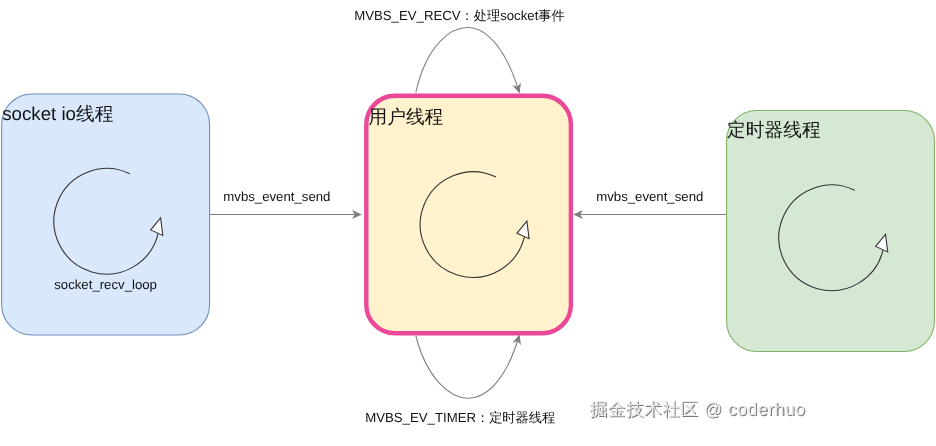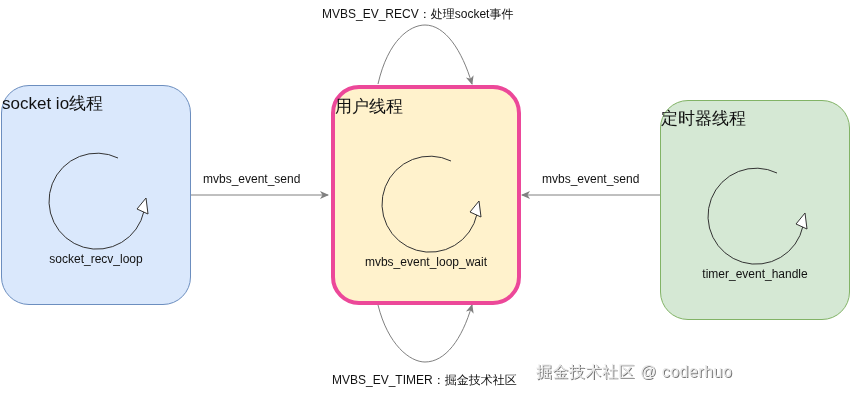--- a/index.html
+++ b/index.html
@@ -43,30 +43,28 @@
   </svg>
   <div class="box-sub">socket_recv_loop</div>
 </div>
 
 <div class="box" style="left:331px; top:85px; width:190px; height:220px; background:#fff2cc; border:4px solid #ec4899;">
   <div class="box-title">用户线程</div>
   <svg class="loop" width="190" height="220" viewBox="0 0 190 220">
     <path d="M116,72 A48,48 0 1 0 142,125" fill="none" stroke="#333" stroke-width="1"></path>
     <path d="M135,123 L144,112 L146,128 Z" fill="#fff" stroke="#333" stroke-width="1"></path>
   </svg>
-  <div class="box-sub">mvbs_event_loop_wait</div>
 </div>
 
 <div class="box" style="left:660px; top:85px; width:190px; height:220px; background:#d5e8d4; border:1px solid #82b366;margin-top:15px;">
   <div class="box-title">定时器线程</div>
   <svg class="loop" width="190" height="220" viewBox="0 0 190 220">
     <path d="M116,72 A48,48 0 1 0 142,125" fill="none" stroke="#333" stroke-width="1"></path>
     <path d="M135,123 L144,112 L146,128 Z" fill="#fff" stroke="#333" stroke-width="1"></path>
   </svg>
-  <div class="box-sub">timer_event_handle</div>
 </div>
 
 <div class="edge-label" style="left:203px; top:172px;">mvbs_event_send</div>
 <div class="edge-label" style="left:542px; top:172px;">mvbs_event_send</div>
 <div class="edge-label" style="left:322px; top:6px;">MVBS_EV_RECV：处理socket事件</div>
-<div class="edge-label" style="left:332px; top:372px;">MVBS_EV_TIMER：掘金技术社区</div>
+<div class="edge-label" style="left:332px; top:372px;">MVBS_EV_TIMER：定时器线程</div>
 
 <div class="watermark">掘金技术社区 @ coderhuo</div>
 
 </body></html>

